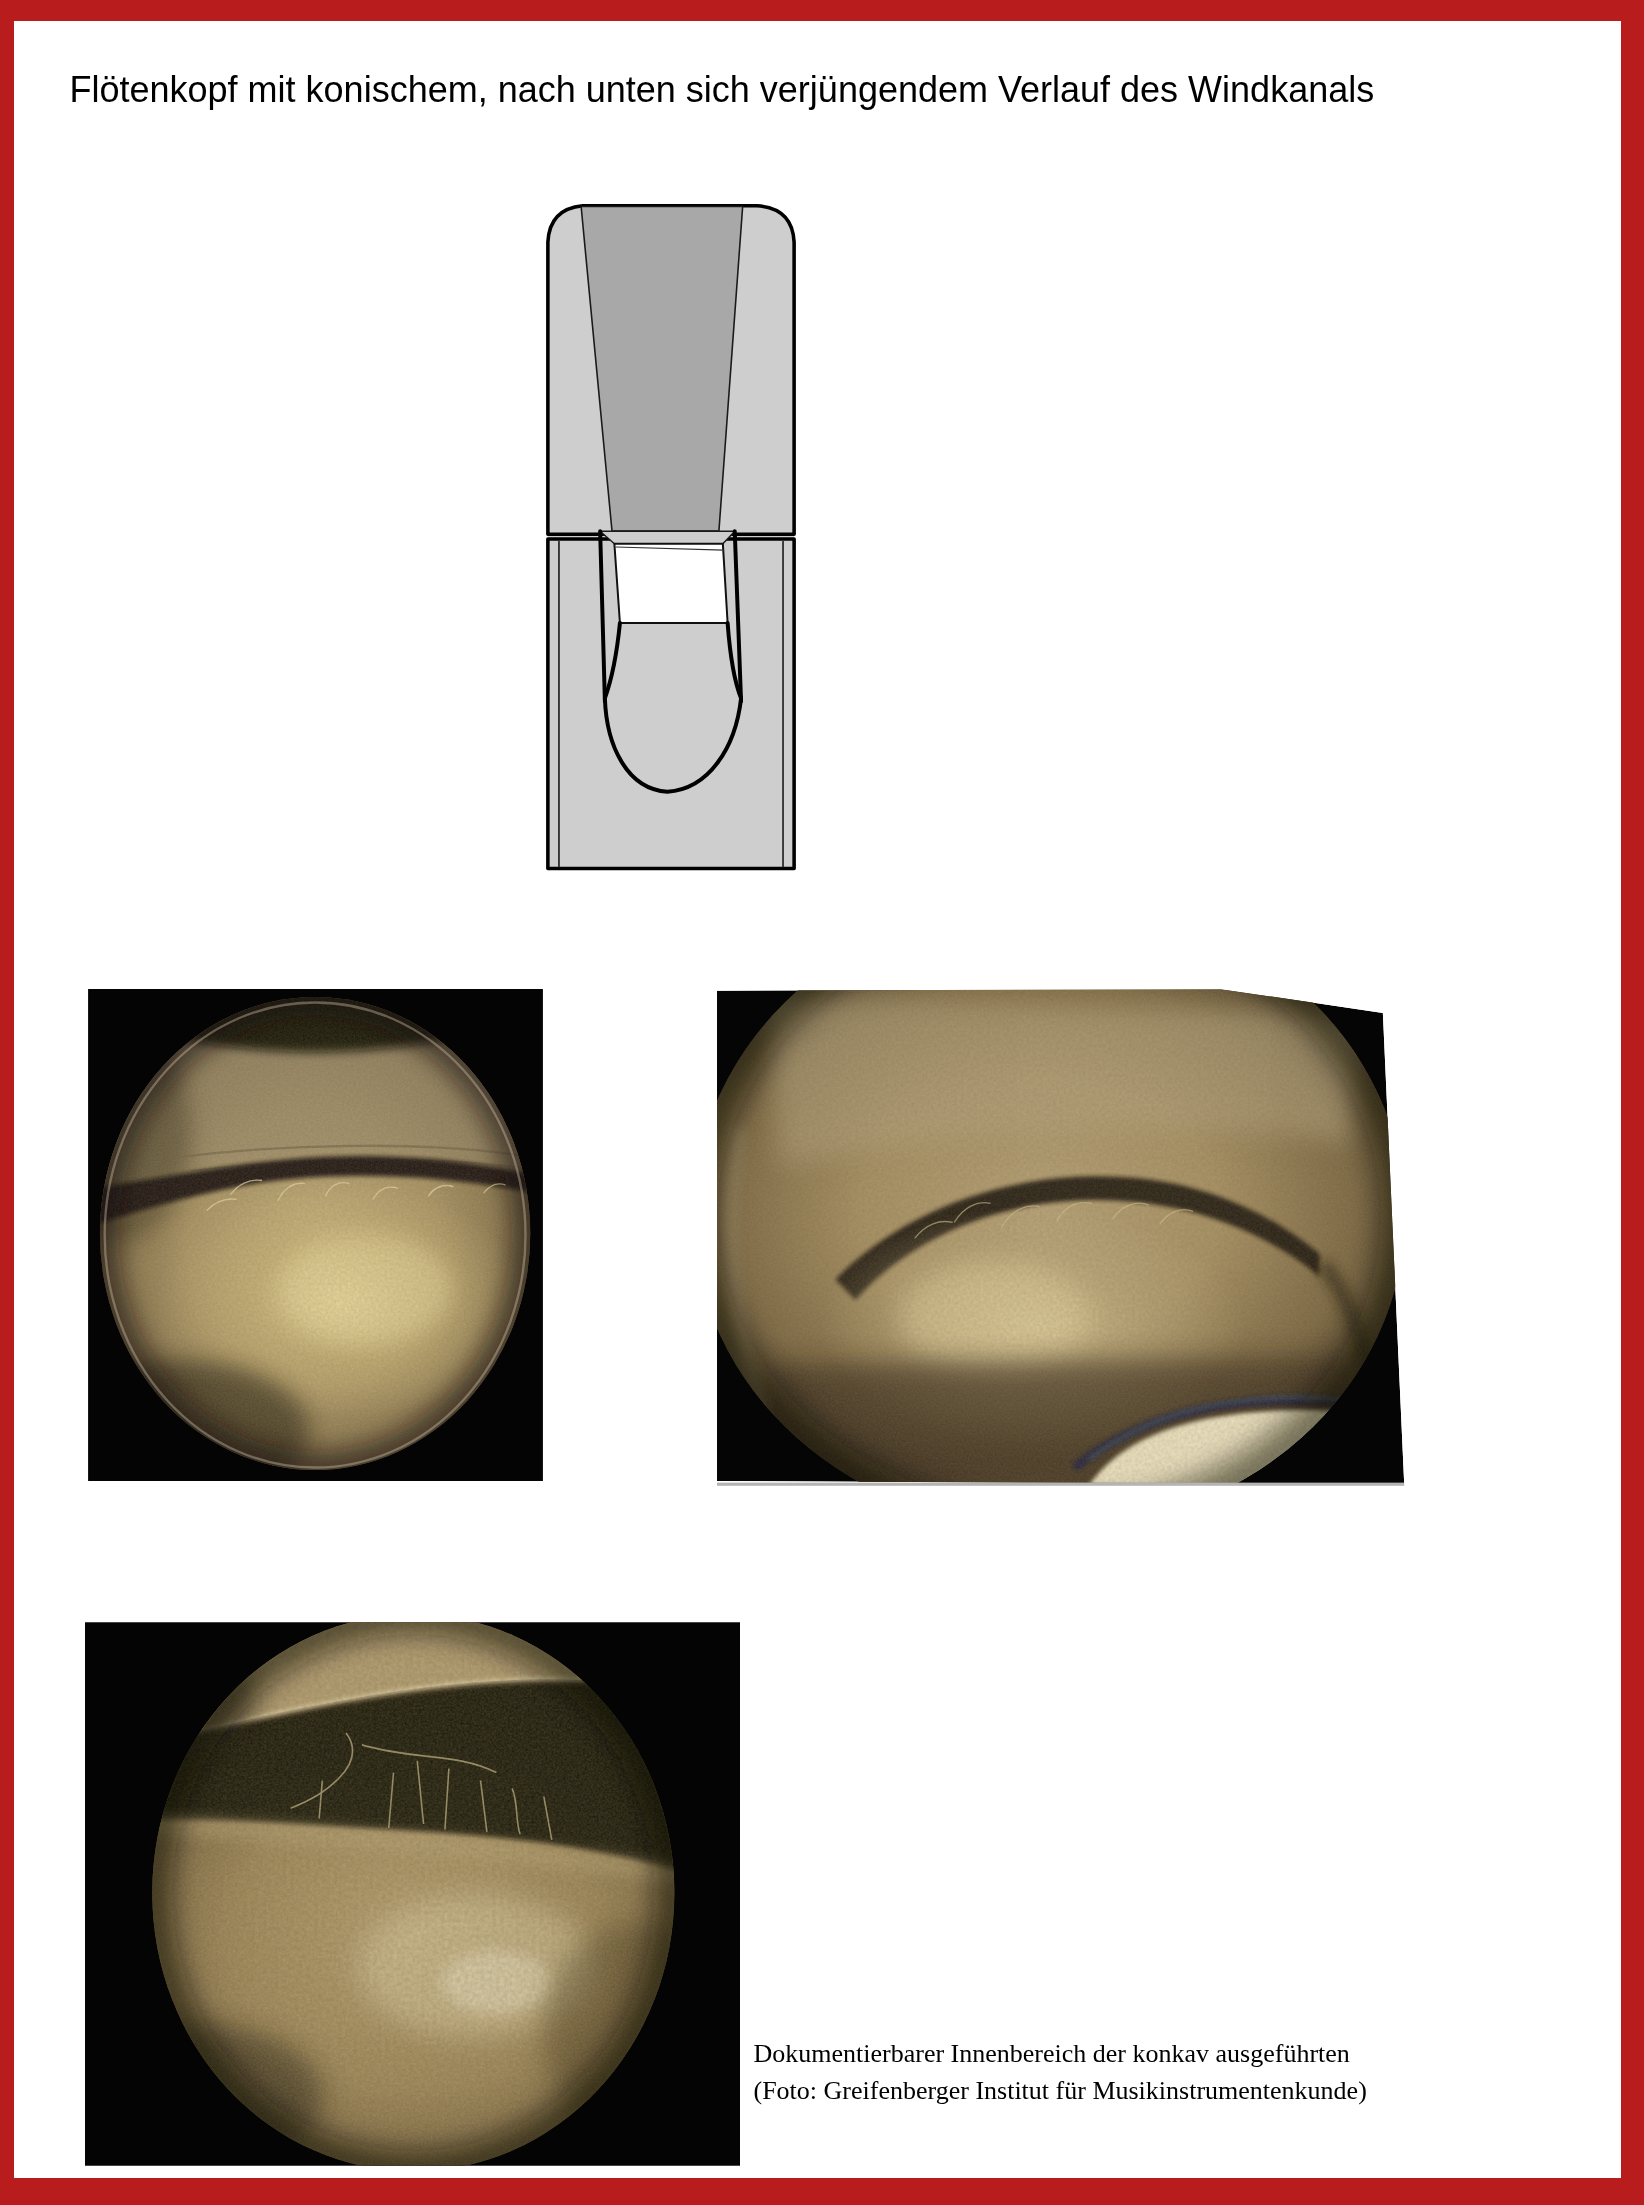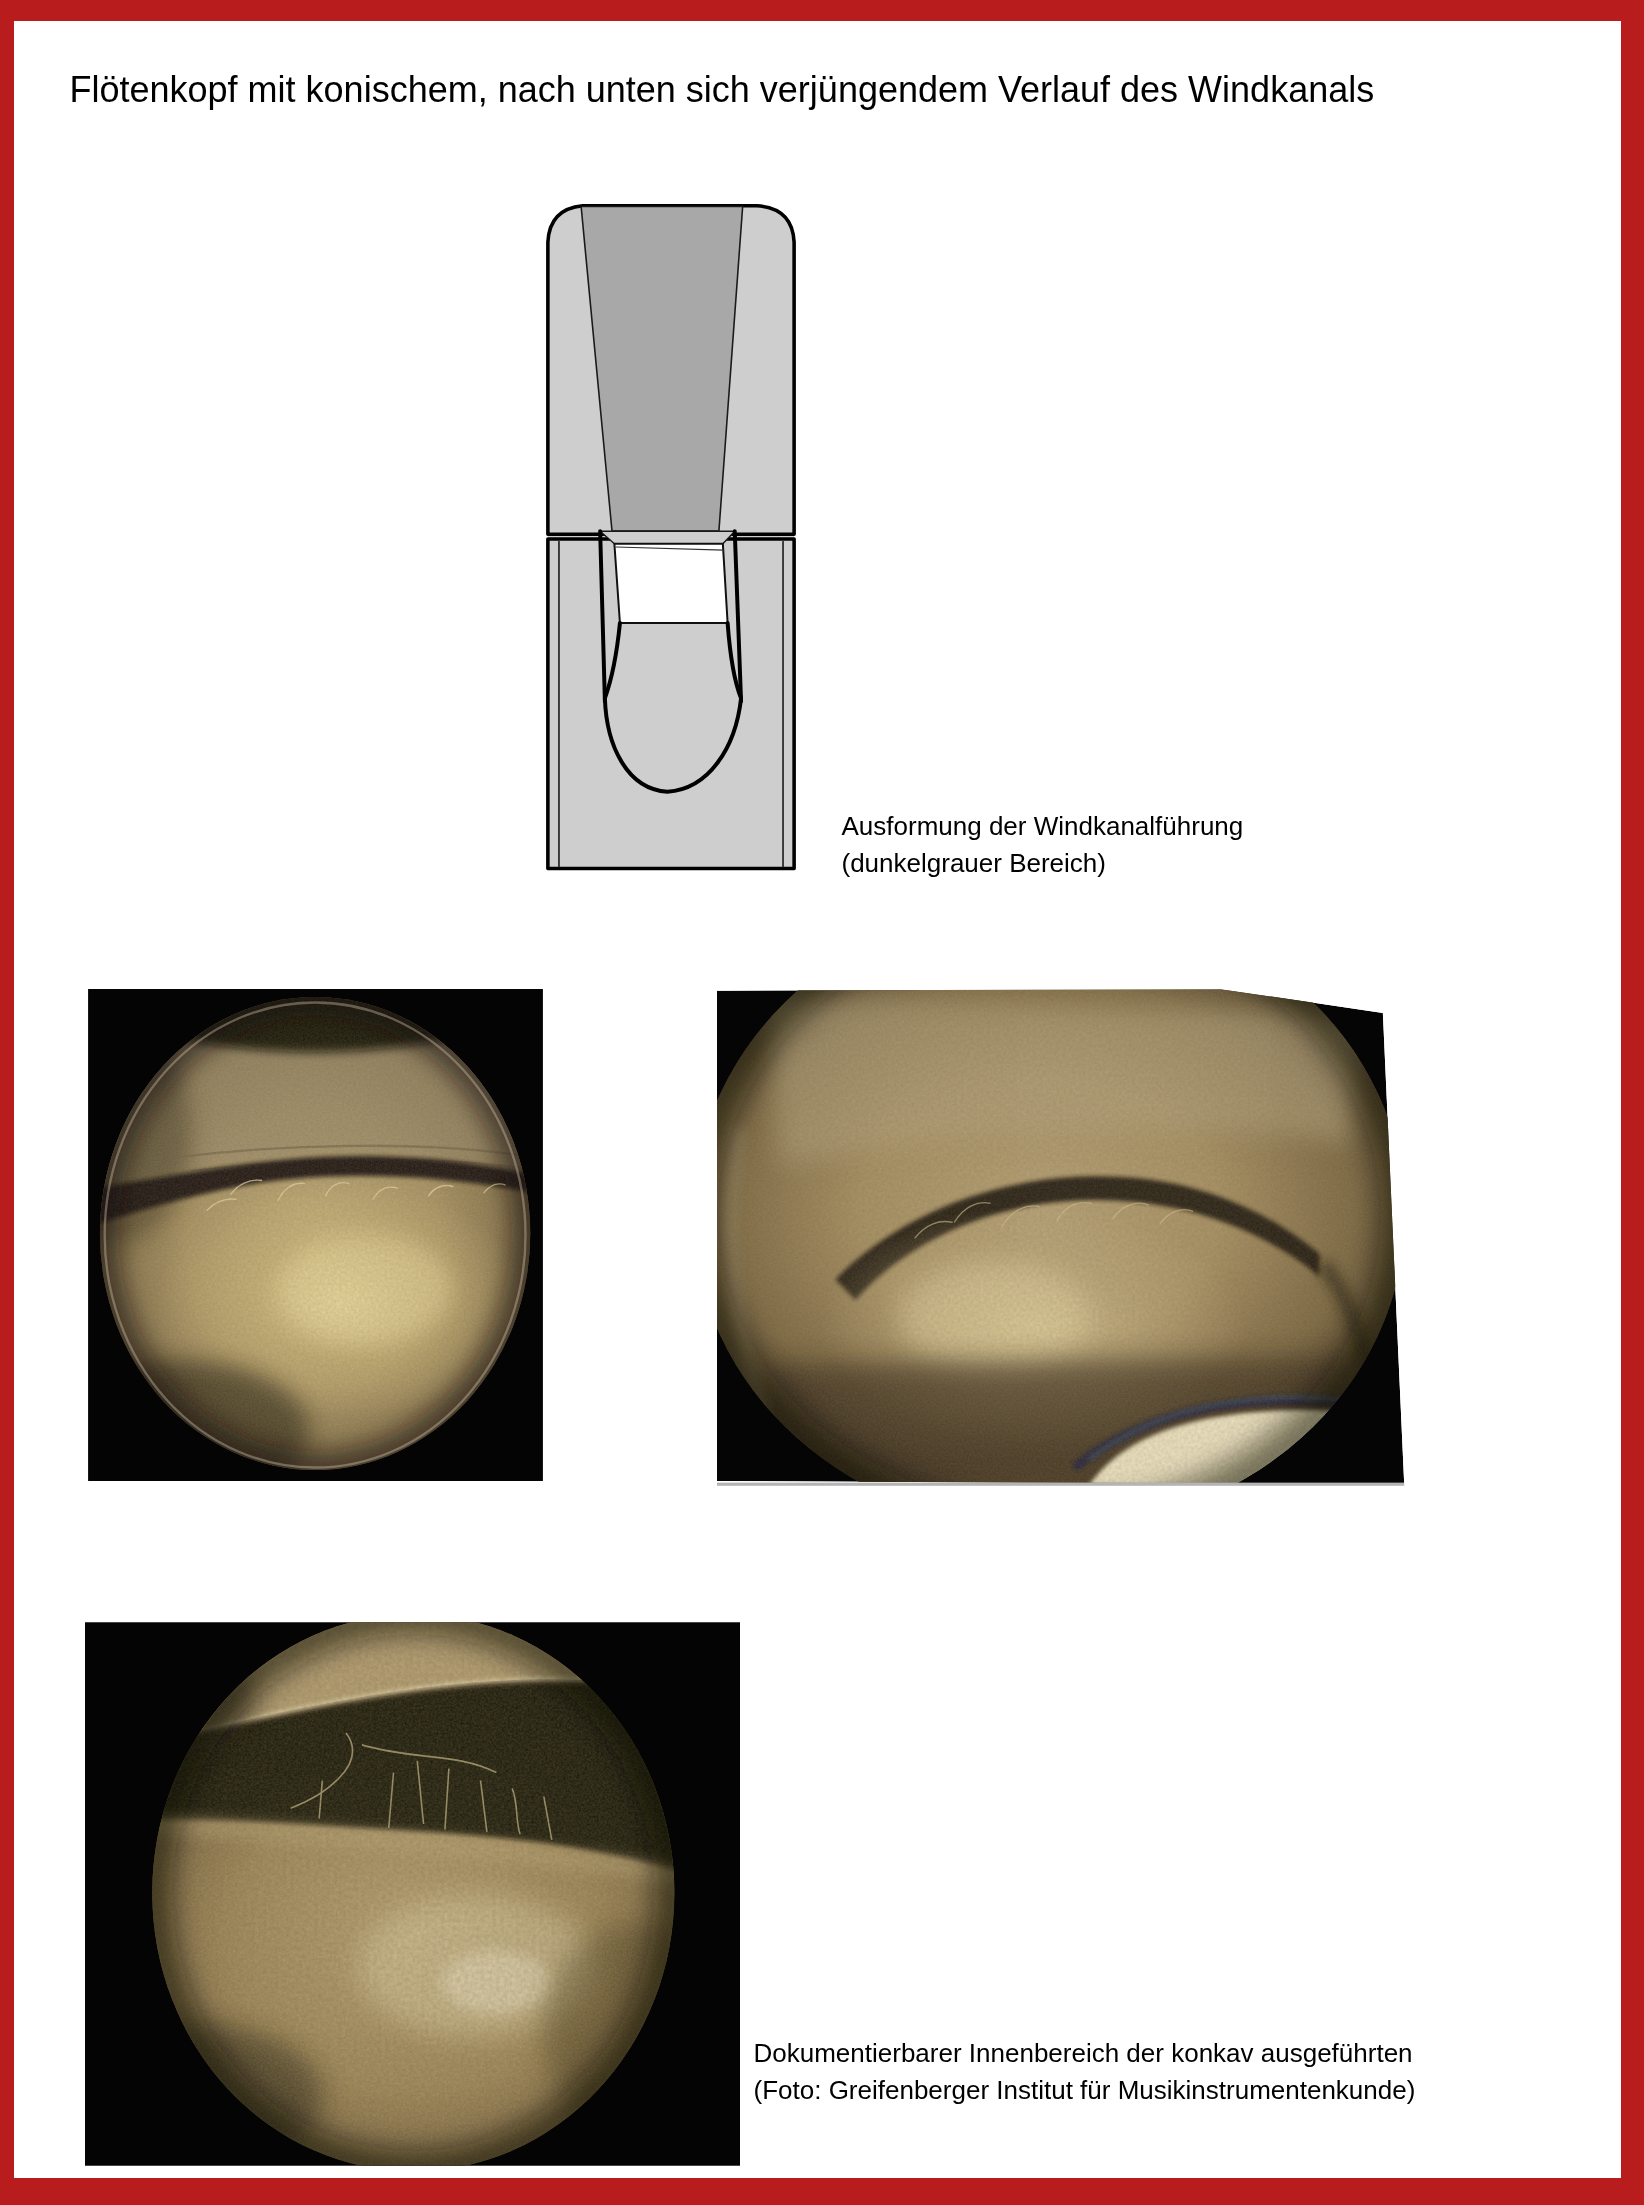--- a/index.html
+++ b/index.html
@@ -4,21 +4,21 @@
 <style>
   html,body{margin:0;padding:0;}
   body{background:#9a9a9a;font-family:"Liberation Sans", sans-serif;}
   .stage{position:relative;width:1644px;height:2205px;background:#b91c1c;overflow:hidden;}
   .paper{position:absolute;left:13.5px;top:21.4px;width:1607px;height:2157px;background:#ffffff;}
   .title{position:absolute;left:56px;top:47px;font-size:36px;line-height:43px;color:#000;white-space:nowrap;font-weight:400;}
   .caption{position:absolute;color:#000;font-size:26px;line-height:37px;font-weight:400;}
   .caption div{white-space:nowrap;}
   .cap-diagram{left:828px;top:787px;}
   .cap-pair{left:63px;top:1480px;}
-  .cap-bottom{left:740px;top:2014px;}
+  .cap-bottom{left:740px;top:2014px;font-family:Liberation Serif, serif;}
   .diagram{position:absolute;left:529px;top:180px;}
   .photo{position:absolute;display:block;}
   .photo1{left:74px;top:968px;}
   .photo2{left:703px;top:964px;}
   .photo3{left:71px;top:1601px;}
 </style>
 </head>
 <body>
 
 <div class="stage">
@@ -44,24 +44,20 @@
         <path d="M 90 433 L 227 433 L 233 533 L 97 533 Z" stroke="#111111" stroke-width="2.5" fill="#ffffff"></path>
         <path d="M 92 437 L 228 441" stroke="#333333" stroke-width="1.5" fill="none"></path>
 
         <path d="M 72 417 L 78 632" stroke="#000000" stroke-width="5" fill="none"></path>
         <path d="M 242 417 L 250 632" stroke="#000000" stroke-width="5" fill="none"></path>
 
         <path d="M 97 533 C 93 573 86 606 78 628 C 80 688 106 743 157 746 C 208 743 243 692 250 628 C 241 606 236 573 233 533" fill="none" stroke="#000000" stroke-width="5"></path>
       </g>
     </svg>
 
-    <div class="caption cap-diagram">
-      <div>Ausformung der Windkanalführung</div>
-      <div>(dunkelgrauer Bereich)</div>
-    </div>
 
     <svg class="photo photo1" width="455" height="492" viewBox="0 0 575 622">
       <defs>
         <radialGradient id="p1base" cx="0.5" cy="0.53" r="0.62">
           <stop offset="0" stop-color="#c3ae7a"></stop>
           <stop offset="0.45" stop-color="#a89263"></stop>
           <stop offset="0.72" stop-color="#806d48"></stop>
           <stop offset="0.9" stop-color="#4b3f28"></stop>
           <stop offset="1" stop-color="#241e12"></stop>
         </radialGradient>

